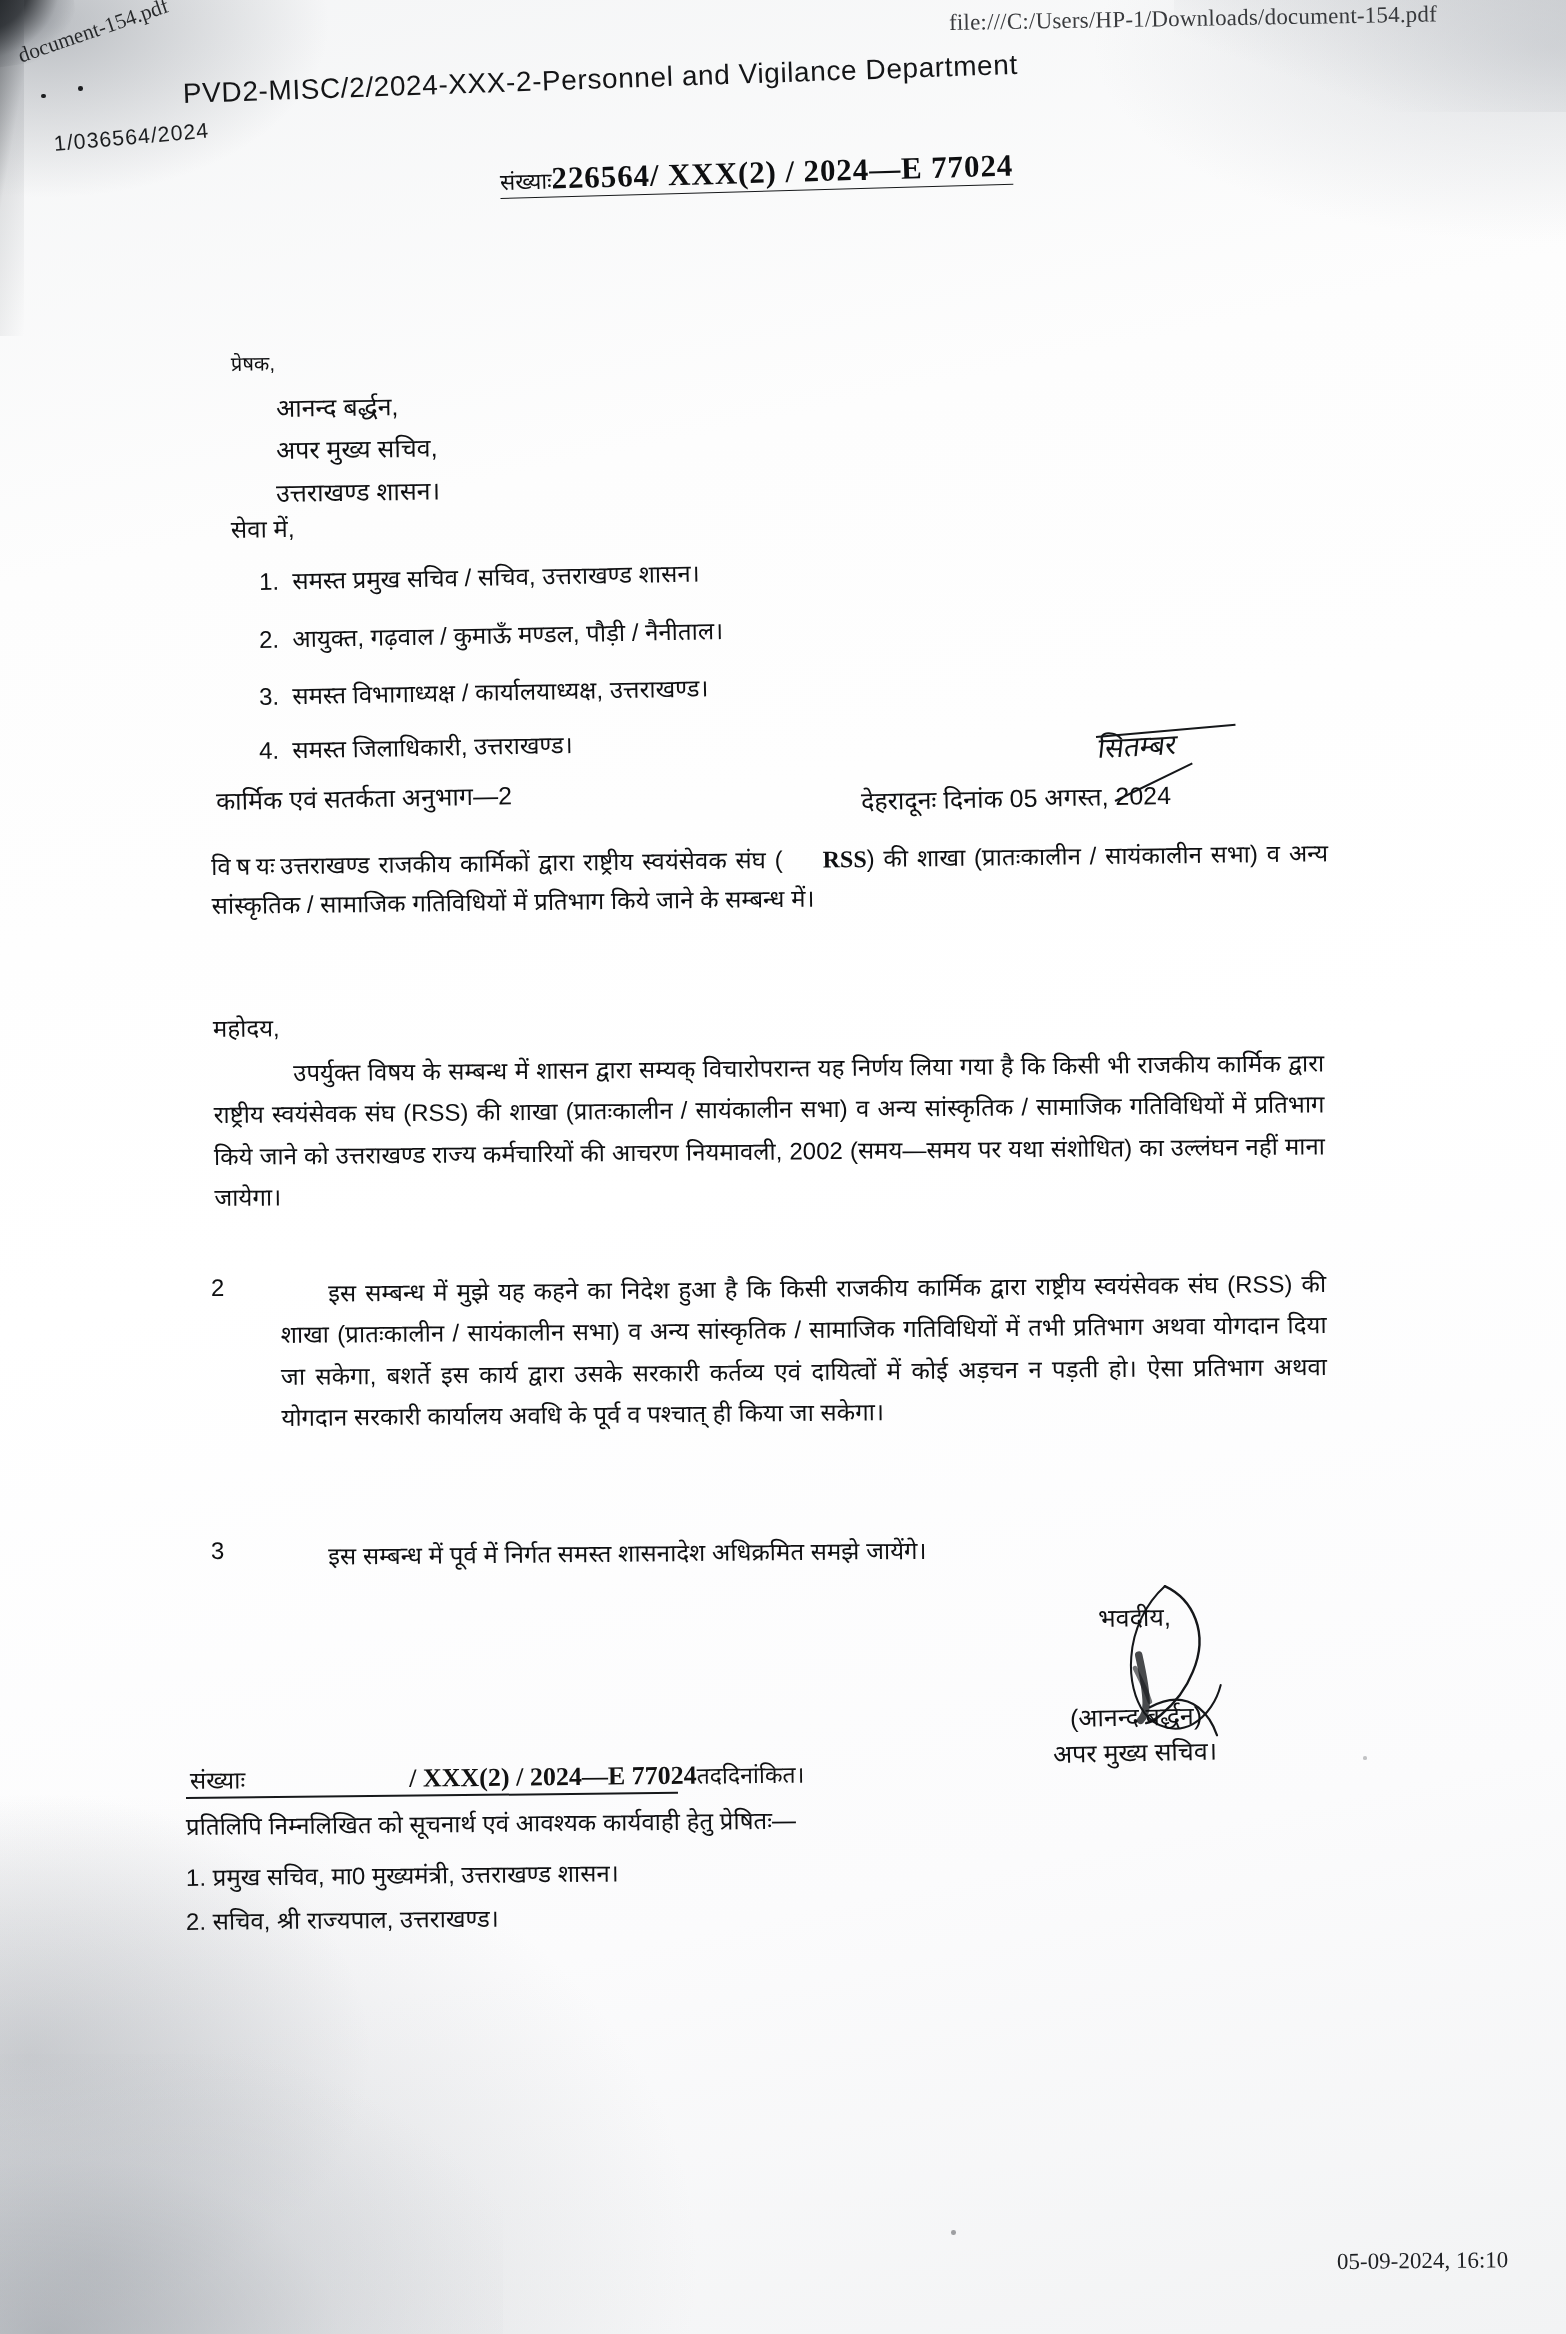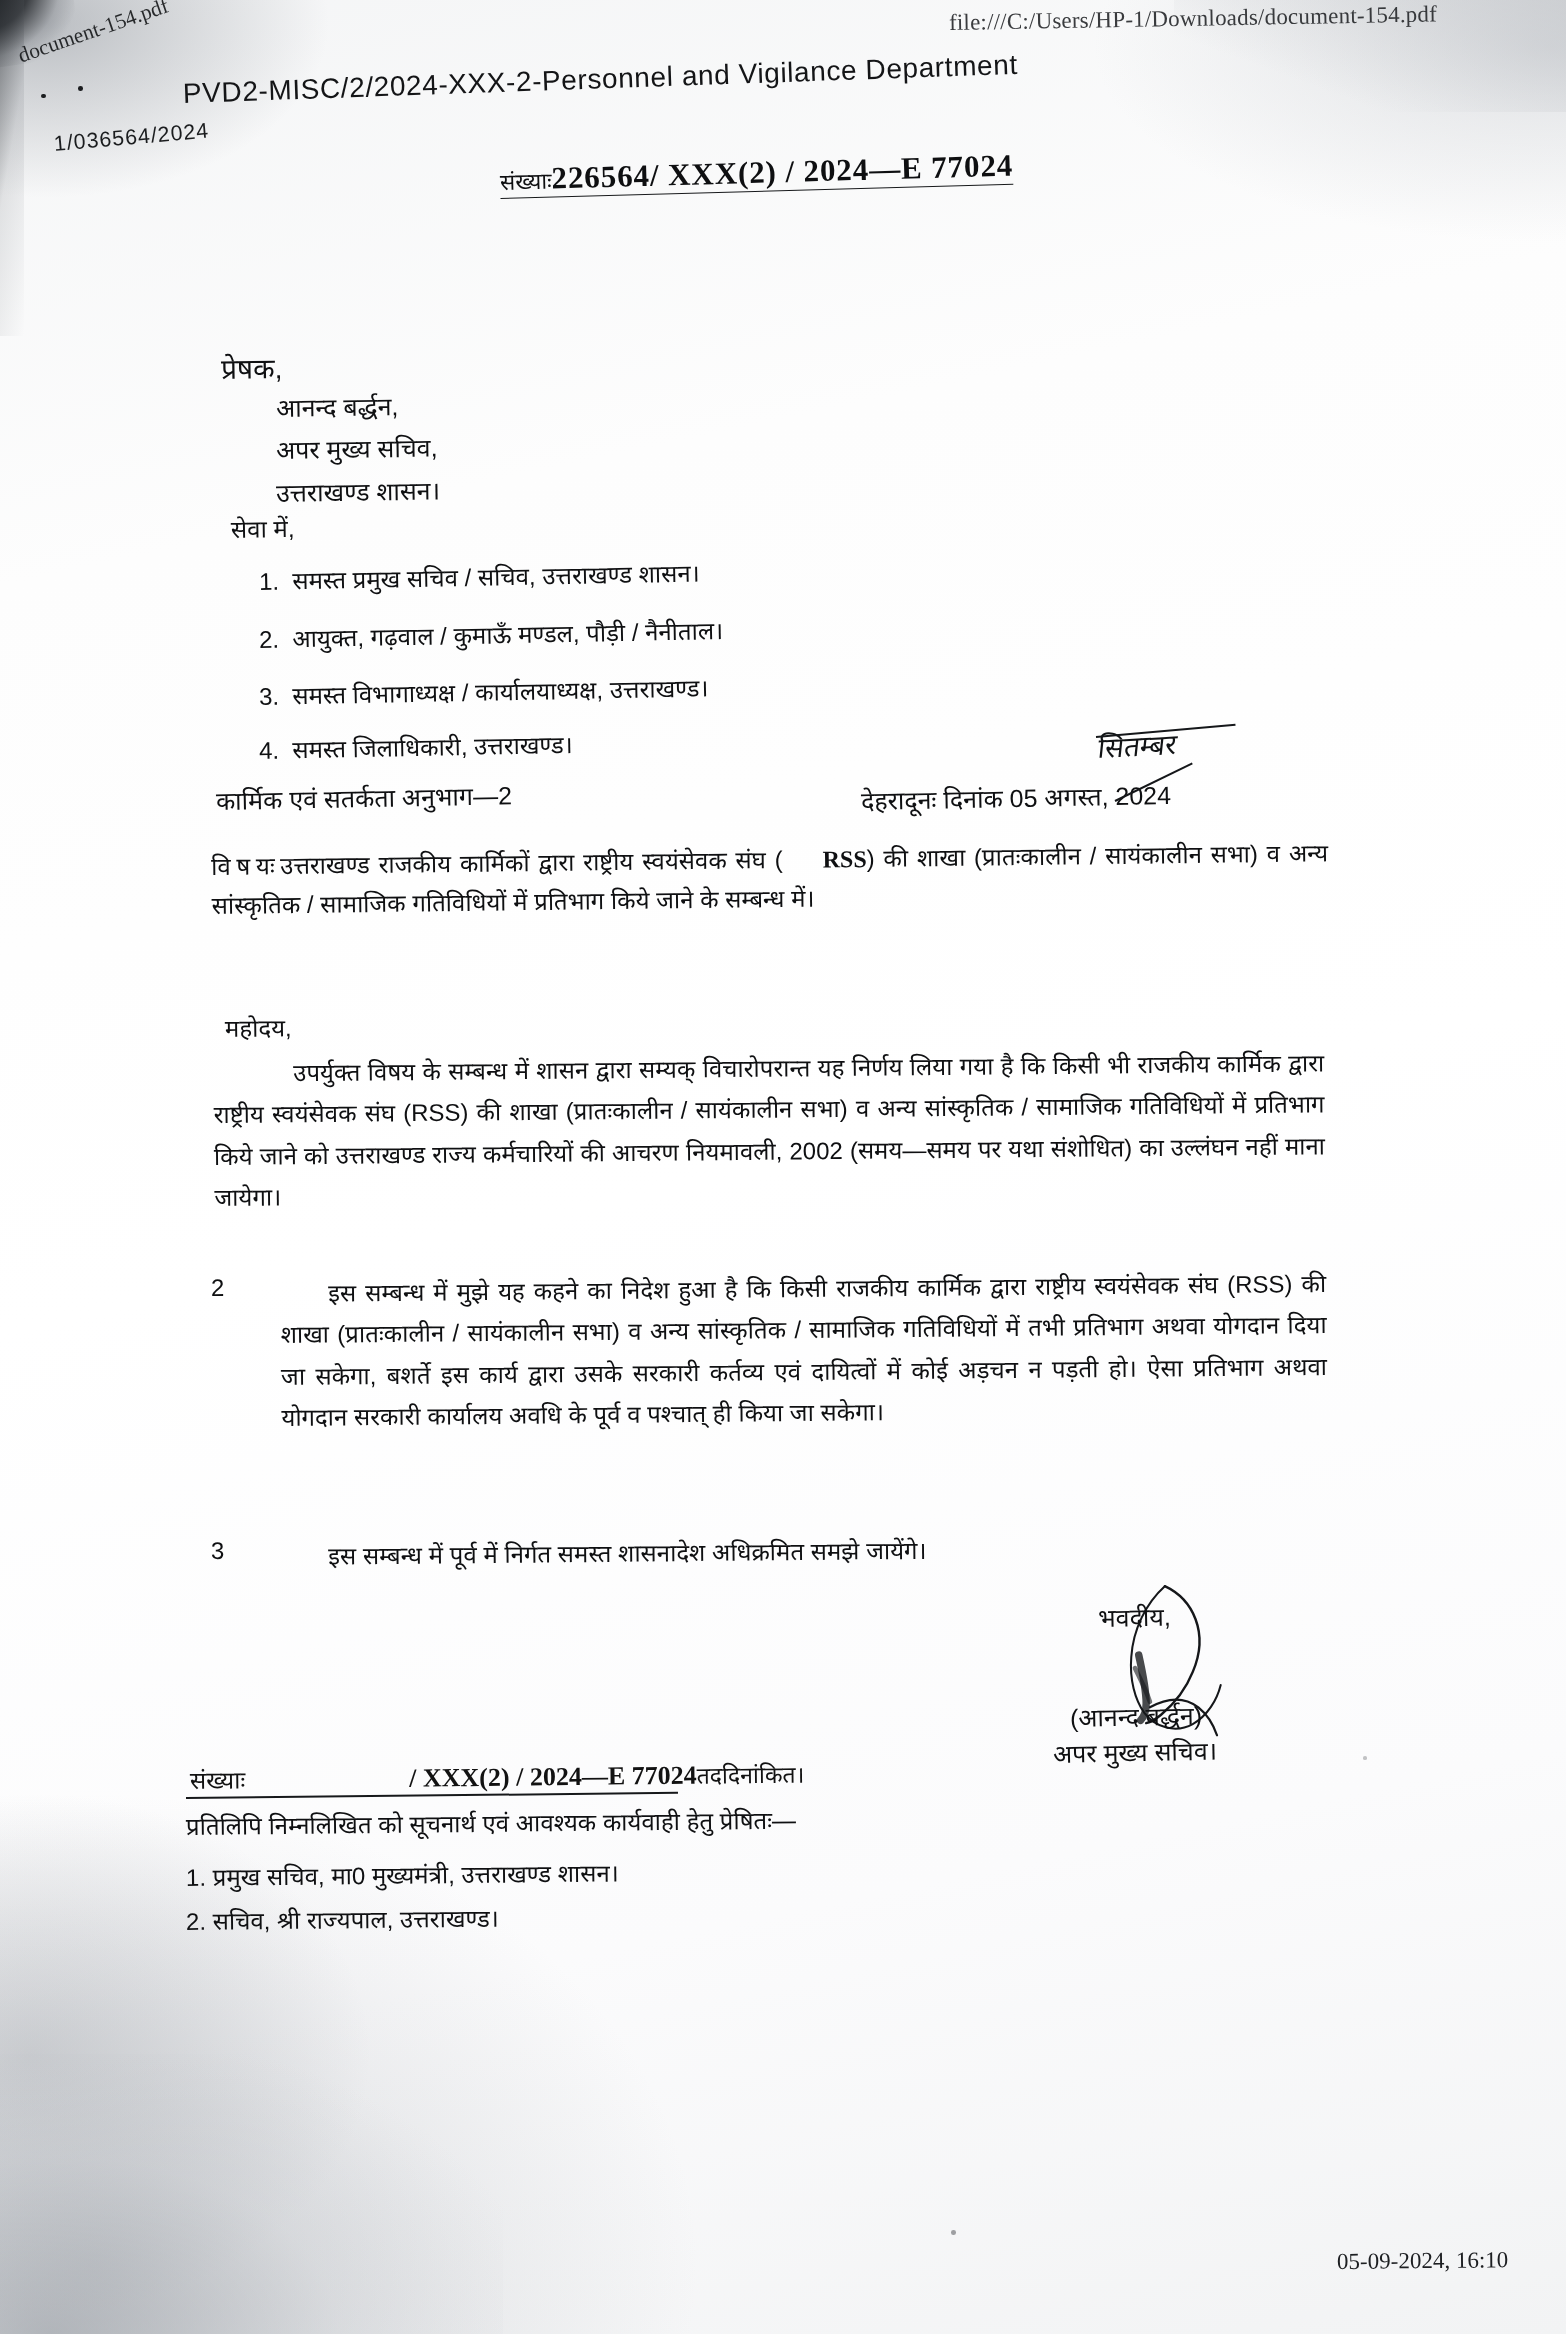--- a/index.html
+++ b/index.html
@@ -138,21 +138,21 @@
   .sankhya-top .ul {
     border-bottom: 1.9px solid #17191b;
     padding-bottom: 2.8px;
   }
 
   .blk {
     font-family: "Liberation Sans", sans-serif;
     color: #0f1012;
   }
 
-  .from-label { top: 352px; left: 221px; font-size: 28px; transform: rotate(-0.9deg); transform-origin: left center; }
+  .from-label { top: 352px; left: 231px; font-size: 20px; transform: rotate(-0.9deg); transform-origin: left center; }
   .from-1 { top: 392px; left: 276px; font-size: 25px; transform: rotate(-0.9deg); transform-origin: left center; }
   .from-2 { top: 434px; left: 276px; font-size: 25px; transform: rotate(-0.9deg); transform-origin: left center; }
   .from-3 { top: 477px; left: 276px; font-size: 25px; transform: rotate(-0.9deg); transform-origin: left center; }
   .to-label { top: 515px; left: 231px; font-size: 24px; transform: rotate(-0.9deg); transform-origin: left center; text-align: center; }
 
   .li { font-size: 24px; transform: rotate(-1.1deg); transform-origin: left center; }
   .li1 { top: 567px; left: 259px; }
   .li2 { top: 625px; left: 259px; }
   .li3 { top: 682px; left: 259px; }
   .li4 { top: 736px; left: 259px; }
@@ -196,21 +196,21 @@
     font-size: 24px;
     line-height: 1.62;
     text-align: justify;
     white-space: normal;
     transform: rotate(-0.7deg);
     transform-origin: left top;
   }
   .subject .sub-label { letter-spacing: 5.6px; }
   .subject .rss { font-family: "Liberation Serif", serif; font-weight: bold; margin-left: 40px; }
 
-  .salutation { top: 1014px; left: 225px; font-size: 24px; transform: rotate(-0.7deg); transform-origin: left center; text-align: center; }
+  .salutation { top: 1014px; left: 213px; font-size: 24px; transform: rotate(-0.7deg); transform-origin: left center; text-align: center; }
 
   .para {
     font-size: 24px;
     line-height: 1.72;
     text-align: justify;
     white-space: normal;
     transform-origin: left top;
   }
   .para1 { top: 1053px; left: 213px; width: 1111px; transform: rotate(-0.55deg); }
   .para1 .indent { display: inline-block; width: 80px; }

